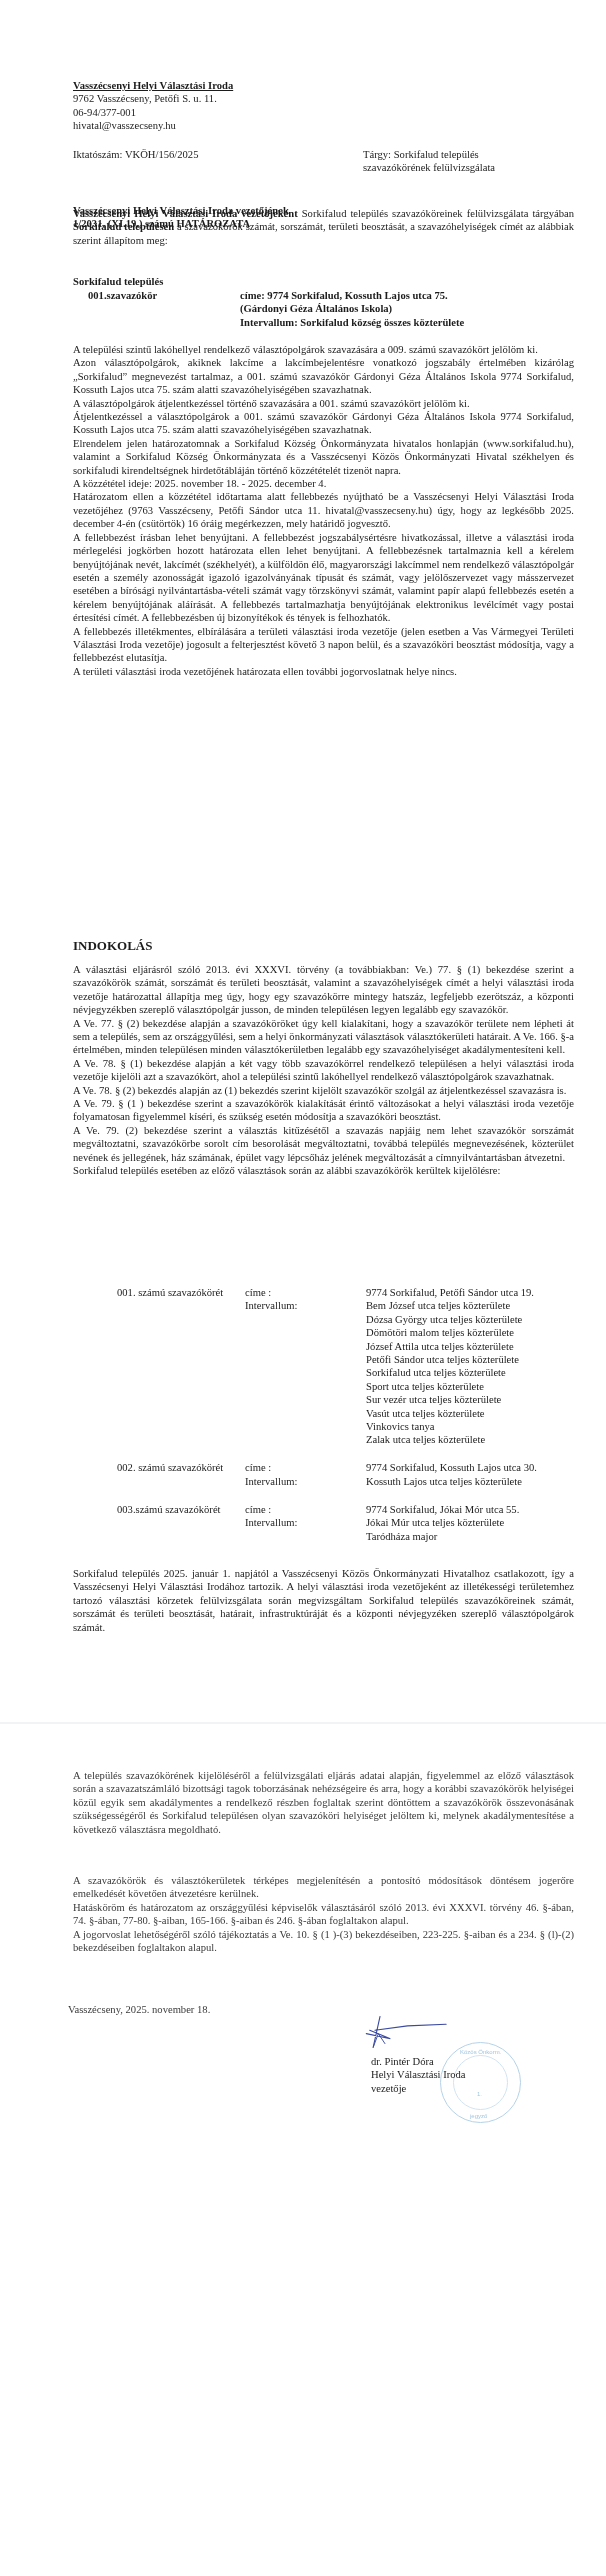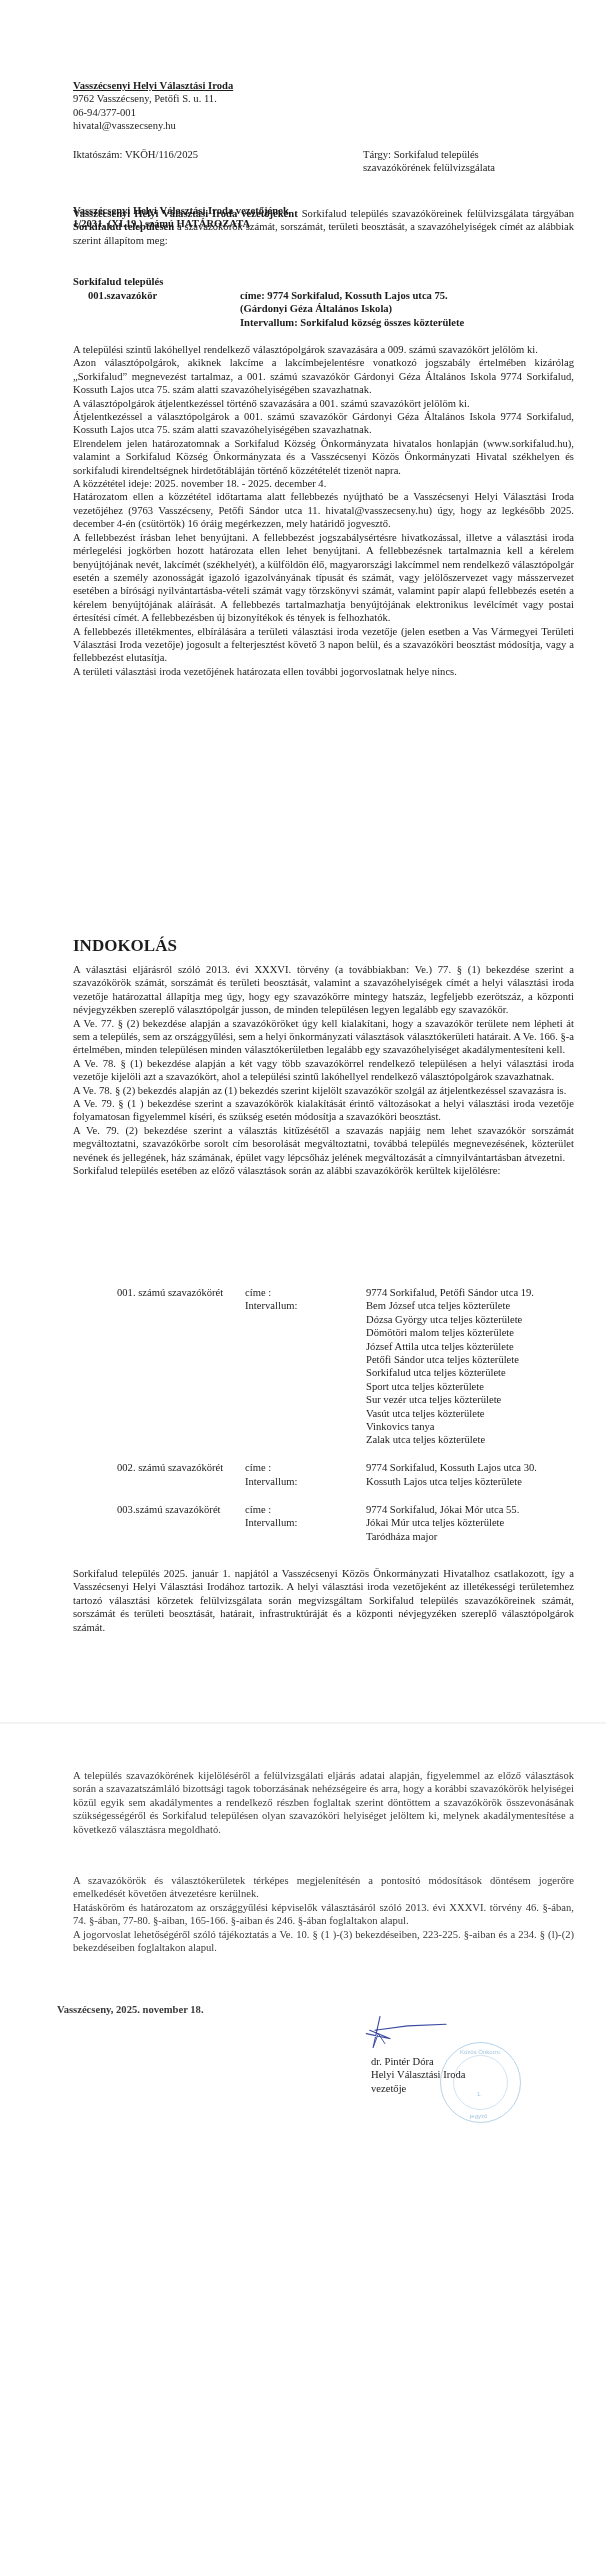--- a/index.html
+++ b/index.html
@@ -34,21 +34,21 @@
 </head>
 <body>
 
 <div class="abs page" style="top:46px;margin-top:33px;">
   <div class="b u">Vasszécsenyi Helyi Választási Iroda</div>
   <div>9762 Vasszécseny, Petőfi S. u. 11.</div>
   <div>06-94/377-001</div>
   <div>hivatal@vasszecseny.hu</div>
 </div>
 
-<div class="abs" style="left:73px; top:148px;">Iktatószám: VKÖH/116/2025</div>
+<div class="abs" style="left:73px; top:148px;">Iktatószám: VKÖH/156/2025</div>
 <div class="abs" style="left:363px; top:148px;">
   <div>Tárgy: Sorkifalud település</div>
   <div>szavazókörének felülvizsgálata</div>
 </div>
 
 <div class="abs page center b" style="top:204px;">
   <div>Vasszécsenyi Helyi Választási Iroda vezetőjének</div>
   <div>1/2031. (XI.19.) számú HATÁROZATA</div>
 </div>
 
@@ -68,21 +68,21 @@
   <p>A választópolgárok átjelentkezéssel történő szavazására a 001. számú szavazókört jelölöm ki.</p>
   <p>Átjelentkezéssel a választópolgárok a 001. számú szavazókör Gárdonyi Géza Általános Iskola 9774 Sorkifalud, Kossuth Lajos utca 75. szám alatti szavazóhelyiségében szavazhatnak.</p>
   <p>Elrendelem jelen határozatomnak a Sorkifalud Község Önkormányzata hivatalos honlapján (www.sorkifalud.hu), valamint a Sorkifalud Község Önkormányzata és a Vasszécsenyi Közös Önkormányzati Hivatal székhelyen és sorkifaludi kirendeltségnek hirdetőtábláján történő közzétételét tizenöt napra.</p>
   <p>A közzététel ideje: 2025. november 18. - 2025. december 4.</p>
   <p>Határozatom ellen a közzététel időtartama alatt fellebbezés nyújtható be a Vasszécsenyi Helyi Választási Iroda vezetőjéhez (9763 Vasszécseny, Petőfi Sándor utca 11. hivatal@vasszecseny.hu) úgy, hogy az legkésőbb 2025. december 4-én (csütörtök) 16 óráig megérkezzen, mely határidő jogvesztő.</p>
   <p>A fellebbezést írásban lehet benyújtani. A fellebbezést jogszabálysértésre hivatkozással, illetve a választási iroda mérlegelési jogkörben hozott határozata ellen lehet benyújtani. A fellebbezésnek tartalmaznia kell a kérelem benyújtójának nevét, lakcímét (székhelyét), a külföldön élő, magyarországi lakcímmel nem rendelkező választópolgár esetén a személy azonosságát igazoló igazolványának típusát és számát, vagy jelölőszervezet vagy másszervezet esetében a bírósági nyilvántartásba-vételi számát vagy törzskönyvi számát, valamint papír alapú fellebbezés esetén a kérelem benyújtójának aláírását. A fellebbezés tartalmazhatja benyújtójának elektronikus levélcímét vagy postai értesítési címét. A fellebbezésben új bizonyítékok és tények is felhozhatók.</p>
   <p>A fellebbezés illetékmentes, elbírálására a területi választási iroda vezetője (jelen esetben a Vas Vármegyei Területi Választási Iroda vezetője) jogosult a felterjesztést követő 3 napon belül, és a szavazóköri beosztást módosítja, vagy a fellebbezést elutasítja.</p>
   <p>A területi választási iroda vezetőjének határozata ellen további jogorvoslatnak helye nincs.</p>
 </div>
 
-<div class="abs page center b" style="top:939px; font-size:17px;">INDOKOLÁS</div>
+<div class="abs page center b" style="top:939px; font-size:13px;">INDOKOLÁS</div>
 
 <div class="abs page just" style="top:963px;">
   <p>A választási eljárásról szóló 2013. évi XXXVI. törvény (a továbbiakban: Ve.) 77. § (1) bekezdése szerint a szavazókörök számát, sorszámát és területi beosztását, valamint a szavazóhelyiségek címét a helyi választási iroda vezetője határozattal állapítja meg úgy, hogy egy szavazókörre mintegy hatszáz, legfeljebb ezerötszáz, a központi névjegyzékben szereplő választópolgár jusson, de minden településen legyen legalább egy szavazókör.</p>
   <p>A Ve. 77. § (2) bekezdése alapján a szavazóköröket úgy kell kialakítani, hogy a szavazókör területe nem lépheti át sem a település, sem az országgyűlési, sem a helyi önkormányzati választások választókerületi határait. A Ve. 166. §-a értelmében, minden településen minden választókerületben legalább egy szavazóhelyiséget akadálymentesíteni kell.</p>
   <p>A Ve. 78. § (1) bekezdése alapján a két vagy több szavazókörrel rendelkező településen a helyi választási iroda vezetője kijelöli azt a szavazókört, ahol a települési szintű lakóhellyel rendelkező választópolgárok szavazhatnak.</p>
   <p>A Ve. 78. § (2) bekezdés alapján az (1) bekezdés szerint kijelölt szavazókör szolgál az átjelentkezéssel szavazásra is.</p>
   <p>A Ve. 79. § (1 ) bekezdése szerint a szavazókörök kialakítását érintő változásokat a helyi választási iroda vezetője folyamatosan figyelemmel kíséri, és szükség esetén módosítja a szavazóköri beosztást.</p>
   <p>A Ve. 79. (2) bekezdése szerint a választás kitűzésétől a szavazás napjáig nem lehet szavazókör sorszámát megváltoztatni, szavazókörbe sorolt cím besorolását megváltoztatni, továbbá település megnevezésének, közterület nevének és jellegének, ház számának, épület vagy lépcsőház jelének megváltozását a címnyilvántartásban átvezetni.</p>
   <p>Sorkifalud település esetében az előző választások során az alábbi szavazókörök kerültek kijelölésre:</p>
 </div>
@@ -188,21 +188,21 @@
 <div class="abs pagebreak"></div>
 
 <p class="abs page just grey" style="top:1769px;">A település szavazókörének kijelöléséről a felülvizsgálati eljárás adatai alapján, figyelemmel az előző választások során a szavazatszámláló bizottsági tagok toborzásának nehézségeire és arra, hogy a korábbi szavazókörök helyiségei közül egyik sem akadálymentes a rendelkező részben foglaltak szerint döntöttem a szavazókörök összevonásának szükségességéről és Sorkifalud településen olyan szavazóköri helyiséget jelöltem ki, melynek akadálymentesítése a következő választásra megoldható.</p>
 
 <div class="abs page just grey" style="top:1874px;">
   <p>A szavazókörök és választókerületek térképes megjelenítésén a pontosító módosítások döntésem jogerőre emelkedését követően átvezetésre kerülnek.</p>
   <p>Hatásköröm és határozatom az országgyűlési képviselők választásáról szóló 2013. évi XXXVI. törvény 46. §-ában, 74. §-ában, 77-80. §-aiban, 165-166. §-aiban és 246. §-ában foglaltakon alapul.</p>
   <p>A jogorvoslat lehetőségéről szóló tájékoztatás a Ve. 10. § (1 )-(3) bekezdéseiben, 223-225. §-aiban és a 234. § (l)-(2) bekezdéseiben foglaltakon alapul.</p>
 </div>
 
-<div class="abs grey" style="left:57px; top:2003px;font-weight:bold;">Vasszécseny, 2025. november 18.</div>
+<div class="abs grey" style="left:68px; top:2003px;">Vasszécseny, 2025. november 18.</div>
 
 <svg class="abs" style="left:356px; top:2013px;" width="103" height="43" viewBox="0 0 120 50">
   <path d="M28 4 L20 40 M12 24 L40 30 L16 20 M22 20 L60 15 L105 13" fill="none" stroke="#3b4aa0" stroke-width="1.3" stroke-linecap="round"></path>
   <path d="M20 40 L26 24 L34 36" fill="none" stroke="#3b4aa0" stroke-width="1.1"></path>
 </svg>
 
 <div class="abs" style="left:440px; top:2042px;">
   <div class="stamp" style="position:relative;">
     <div class="stamp-inner"></div>
     <div class="stamp-text" style="left:19px; top:3.4px;">Közös Önkorm.</div>

